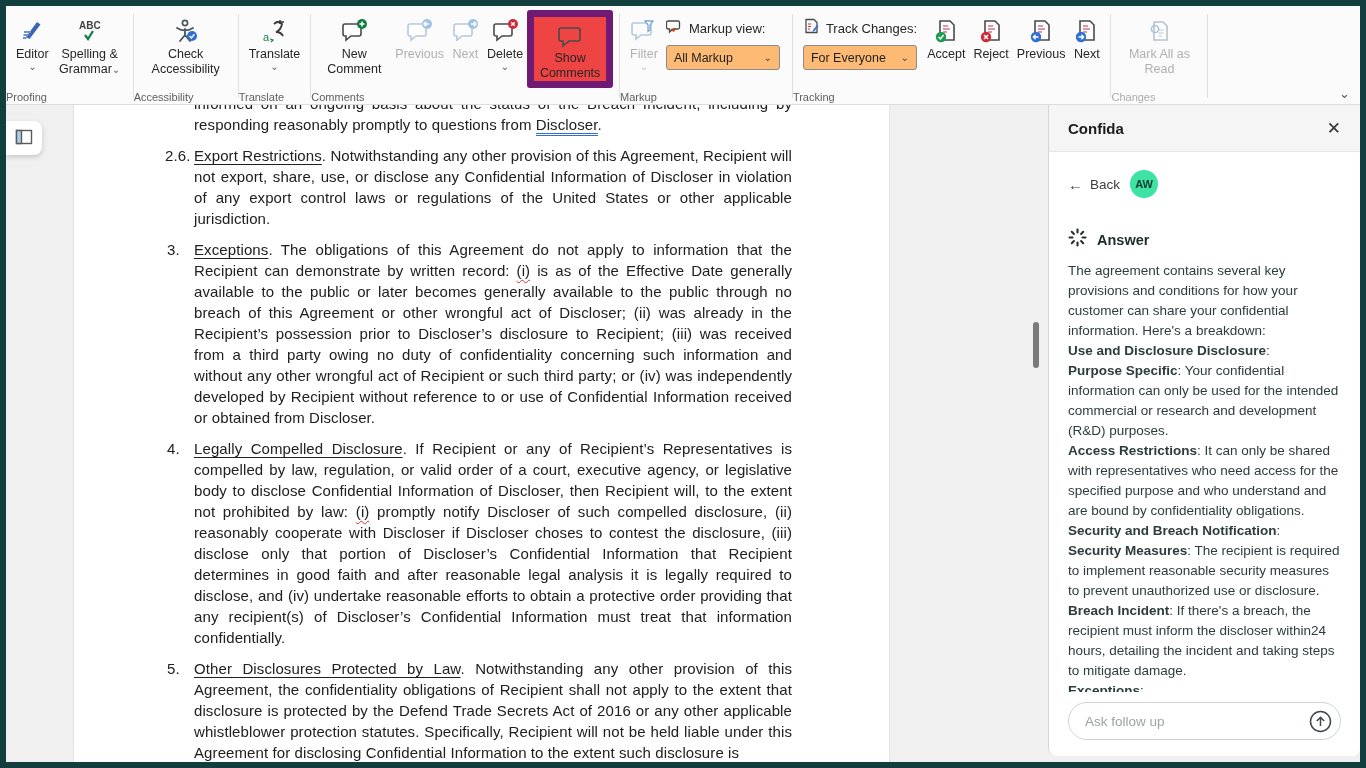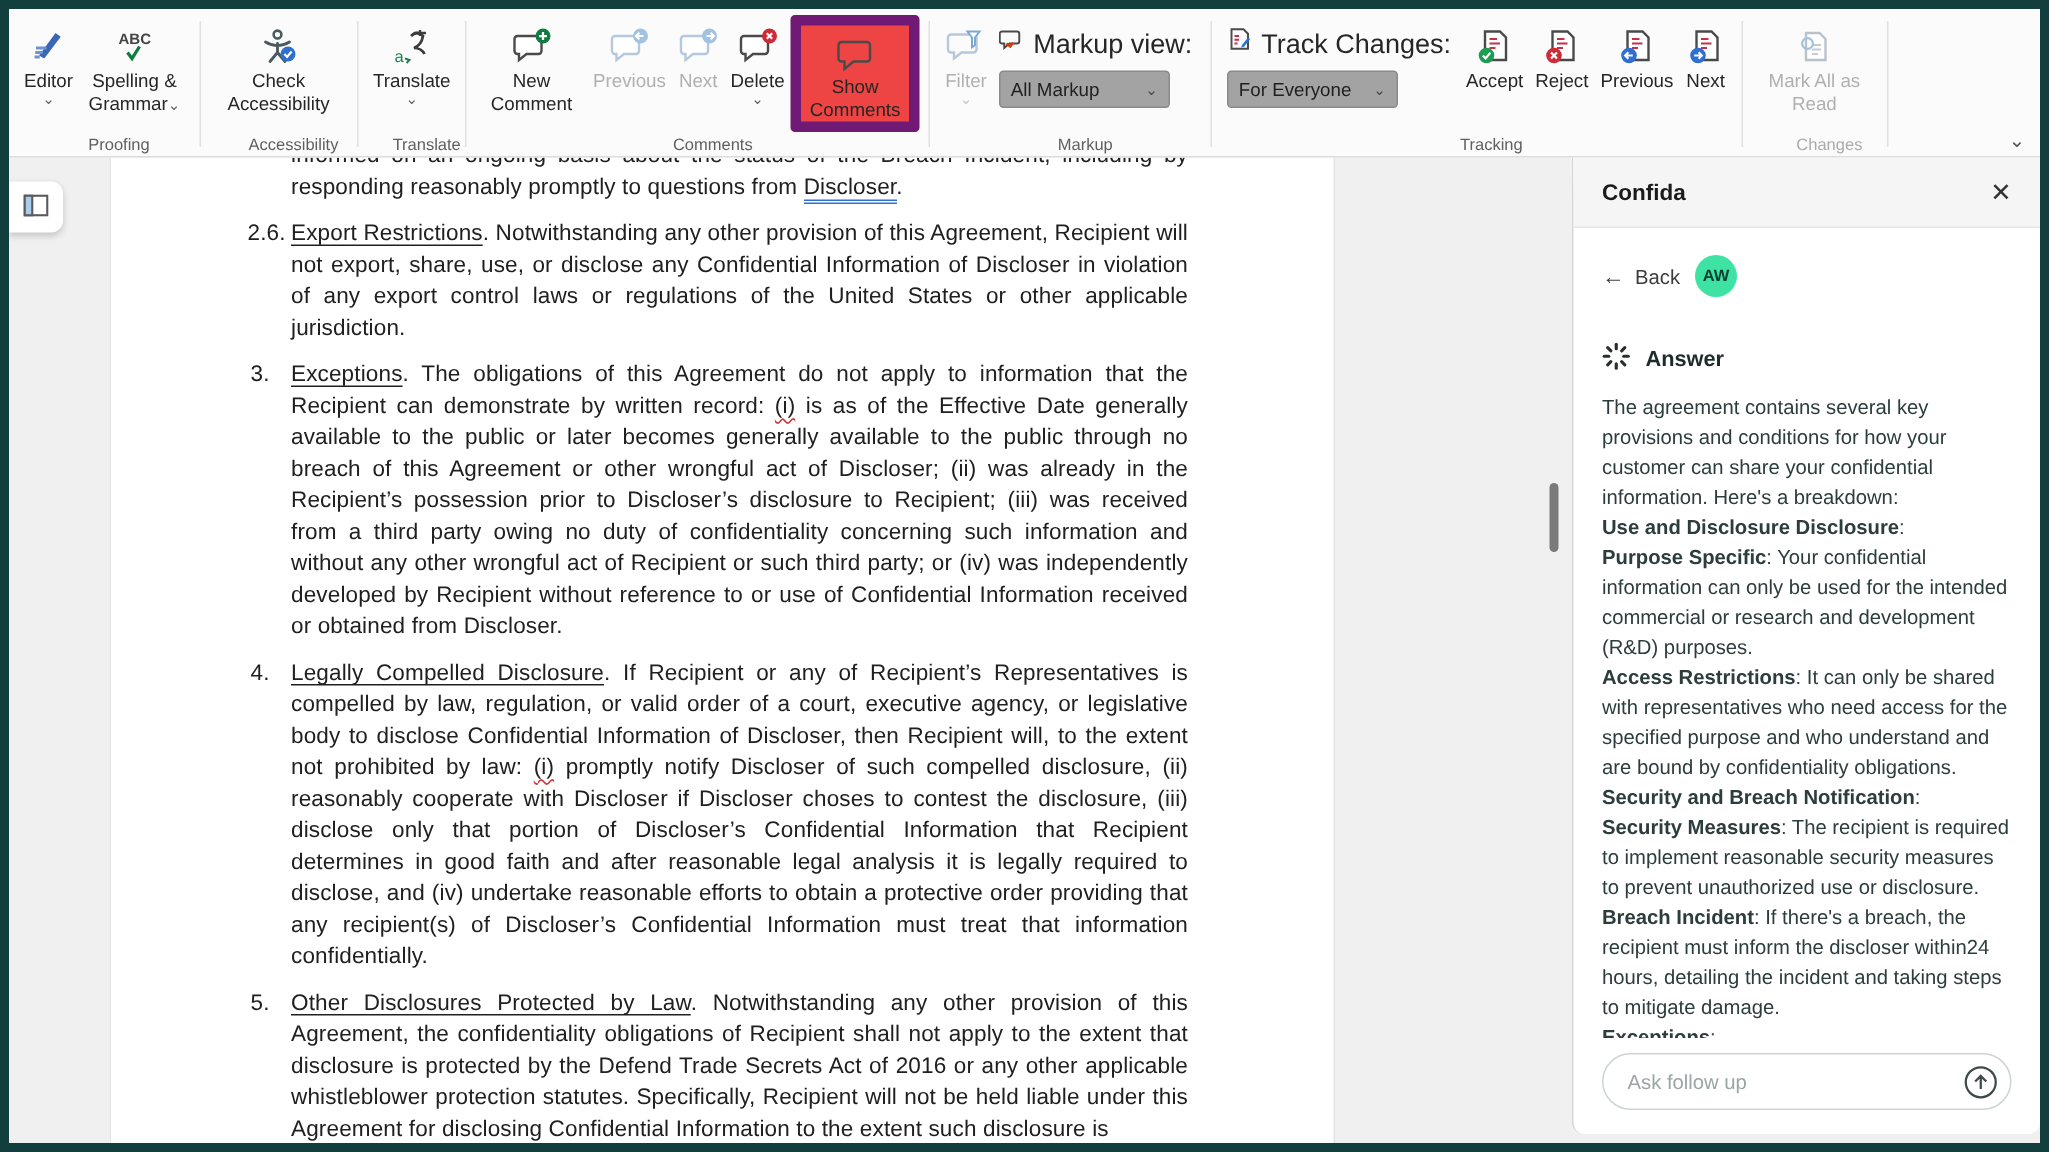--- a/index.html
+++ b/index.html
@@ -4,32 +4,32 @@
 <style>
   * { margin:0; padding:0; box-sizing:border-box; }
   html,body { width:1366px; height:768px; overflow:hidden; font-family:"Liberation Sans", sans-serif; }
   .frame { width:1366px; height:768px; background:#123e3d; padding:6px; }
   .inner { width:1354px; height:756px; background:#f0f0f0; display:flex; flex-direction:column; overflow:hidden; }
 
   
   .ribbon { height:99px; background:#fbfbfb; border-bottom:1px solid #dcdcdc; display:flex; align-items:stretch; position:relative; flex:0 0 auto; }
   .rgroup { position:relative; display:flex; flex-direction:column; align-items:center; padding:4px 6px 14px 6px; }
   .rbuttons { display:flex; align-items:stretch; height:78px; }
-  .glabel { position:absolute; bottom:1px; left:0; right:0; text-align:center; font-size:11px; color:#5f5f5f;margin-left:20px; }
+  .glabel { position:absolute; bottom:1px; left:0; right:0; font-size:11px; color:#5f5f5f; }
   .glabel.dis { color:#ababab; }
   .gsep { width:1px; background:#e0e0e0; margin:8px 0 6px 0; }
   .cbtn { display:flex; flex-direction:column; align-items:center; background:transparent; border:1px solid transparent; border-radius:3px; padding:4px 3px 0 3px; cursor:pointer; }
   .cbtn .cicon { height:32px; display:flex; align-items:center; justify-content:center; }
   .cbtn .clabel { font-size:12.5px; color:#262626; text-align:center; line-height:15px; max-width:66px; }
   .cbtn .chev { font-size:10px; color:#5f5f5f; line-height:9px; display:block; }
   .cbtn.disabled .clabel { color:#b0b0b0; }
   .cbtn.disabled .chev { color:#c4c4c4; }
   .cbtn.selected { background:#ef4444; border:7px solid #701a75;justify-content:center; }
-  .minirow { display:flex; align-items:center; gap:6px; font-size:18px; color:#262626; margin:6px 0 7px 0; white-space:nowrap; }
-  .dropdown { display:flex; align-items:center; justify-content:space-between; width:114px; height:25px; background:#a3a3a3; border:1px solid #8a8a8a; border-radius:3px; padding:0 7px; font-size:12.5px; color:#1f1f1f; cursor:pointer; }
+  .minirow { display:flex; align-items:center; gap:6px; font-size:13px; color:#262626; margin:6px 0 7px 0; white-space:nowrap; }
+  .dropdown { display:flex; align-items:center; justify-content:space-between; width:114px; height:25px; background:#fdba74; border:1px solid #8a8a8a; border-radius:3px; padding:0 7px; font-size:12.5px; color:#1f1f1f; cursor:pointer; }
   .dropdown .dchev { font-size:10px; color:#444; }
   .mcol { display:flex; flex-direction:column; align-items:flex-start; padding:2px 6px 0 4px; }
   .collapse-chev { position:absolute; right:10px; bottom:4px; font-size:13px; color:#555; cursor:pointer; line-height:12px; }
 
   
   .main { flex:1; display:flex; position:relative; overflow:hidden; }
   .docarea { flex:1; position:relative; background:#f0f0f0; overflow:hidden; }
   .page { position:absolute; left:67px; top:0; bottom:0; width:817px; background:#ffffff; border-left:1px solid #e3e3e3; border-right:1px solid #e3e3e3; overflow:hidden; padding:0 97px 0 120px; }
   .para { position:relative; text-align:justify; font-size:15px; line-height:21px; color:#202020; margin-bottom:10px; letter-spacing:0.1px; }
   .para .num { position:absolute; left:-27px; top:0; }

